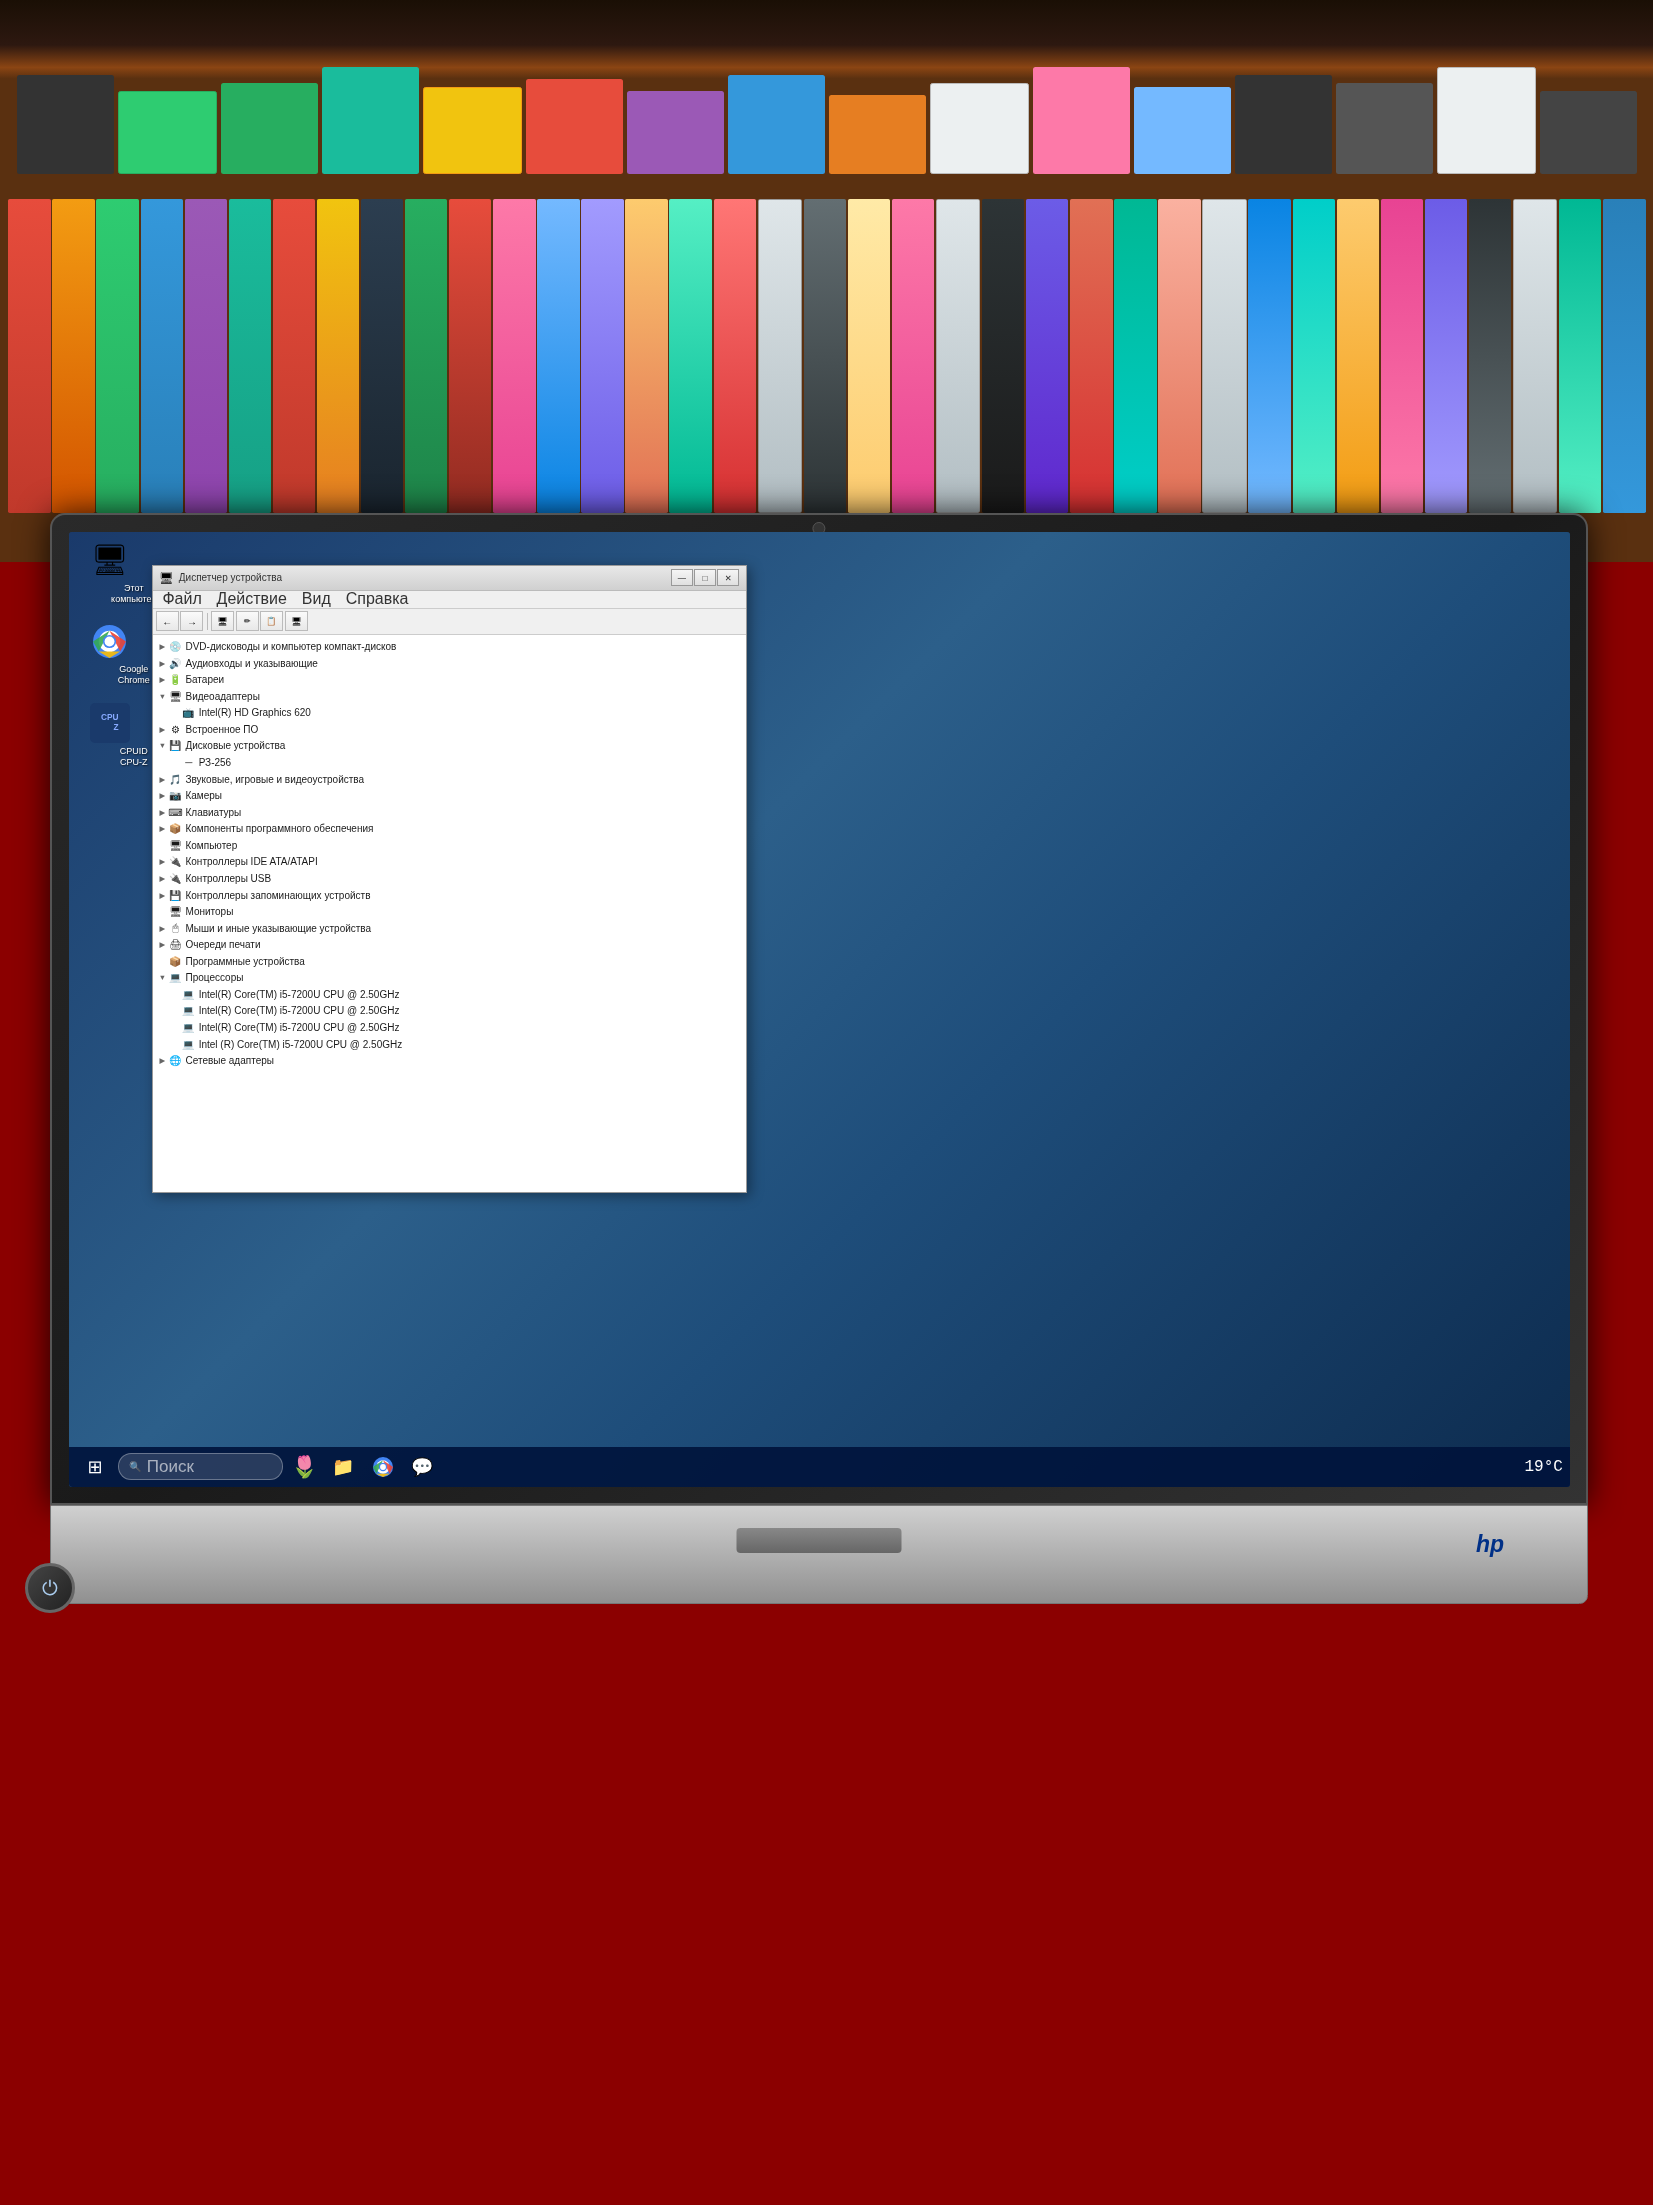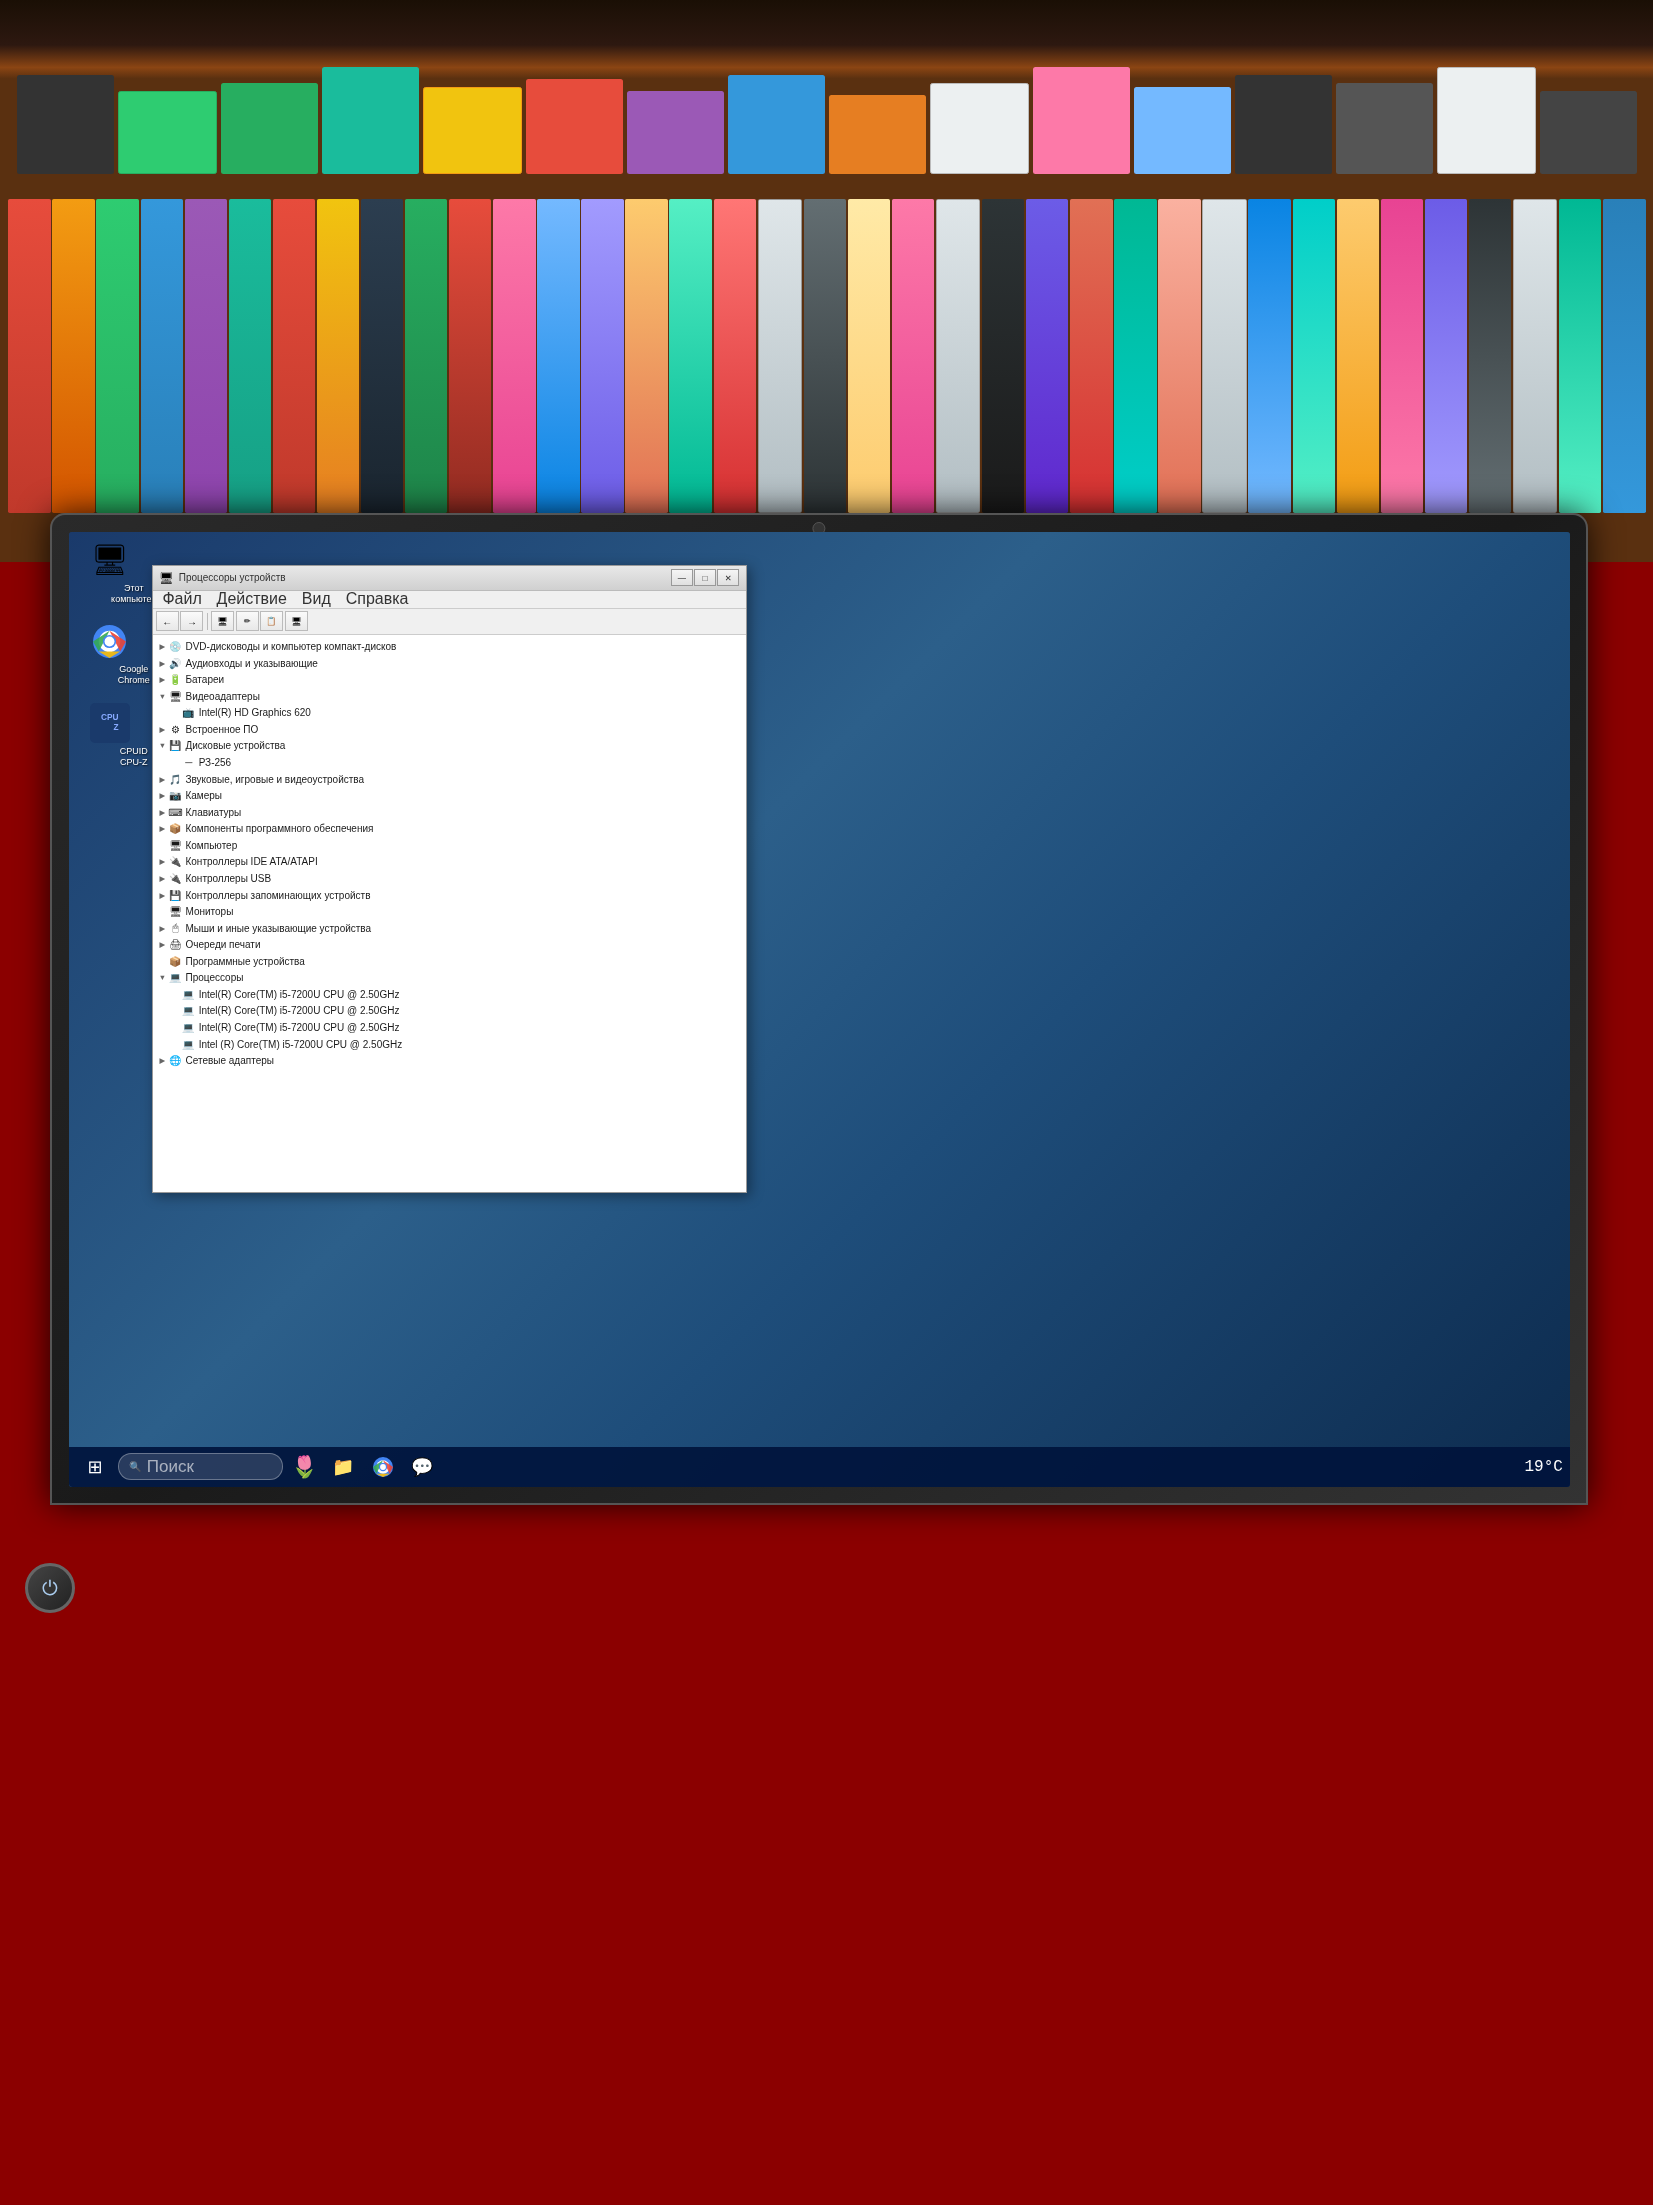--- a/index.html
+++ b/index.html
@@ -511,21 +511,21 @@
             <div class="icon-img" style="font-size:26.5px; background:#1a3a6b; border-radius:5px; width:40px; height:40px; display:flex; align-items:center; justify-content:center; color:#88aaff; font-size:8.3px; font-weight:bold; text-align:right; line-height:1.2;">CPU<br>Z</div>
             <div class="icon-label">CPUID
 CPU-Z</div>
           </div>
         </div>
 
         <div class="device-manager">
 
           <div class="window-titlebar">
             <span class="titlebar-icon">🖥</span>
-            <span class="titlebar-title">Процессоры устройств</span>
+            <span class="titlebar-title">Диспетчер устройства</span>
             <div class="window-controls">
               <button class="win-btn">—</button>
               <button class="win-btn">□</button>
               <button class="win-btn close">✕</button>
             </div>
           </div>
 
           <div class="menu-bar">
             <span class="menu-item">Файл</span>
             <span class="menu-item">Действие</span>
@@ -735,17 +735,21 @@
 
           <div class="taskbar-right">
             <span style="font-size:16px;font-family:Liberation Mono, monospace;">19°C</span>
           </div>
         </div>
 
       </div>
     </div>
   </div>
 
+  <div class="laptop-base">
+    <div class="laptop-hinge"></div>
+    <div class="hp-logo">hp</div>
+  </div>
 
   <div class="power-btn" style="position:absolute; left:-25px; top:1050px; width:50px; height:50px; background:linear-gradient(135deg,#444,#222); border-radius:50%; border:3.3px solid #666; display:flex; align-items:center; justify-content:center; color:#aaccee; font-size:20px;">⏻</div>
 
 </div>
 
 
 </body></html>

